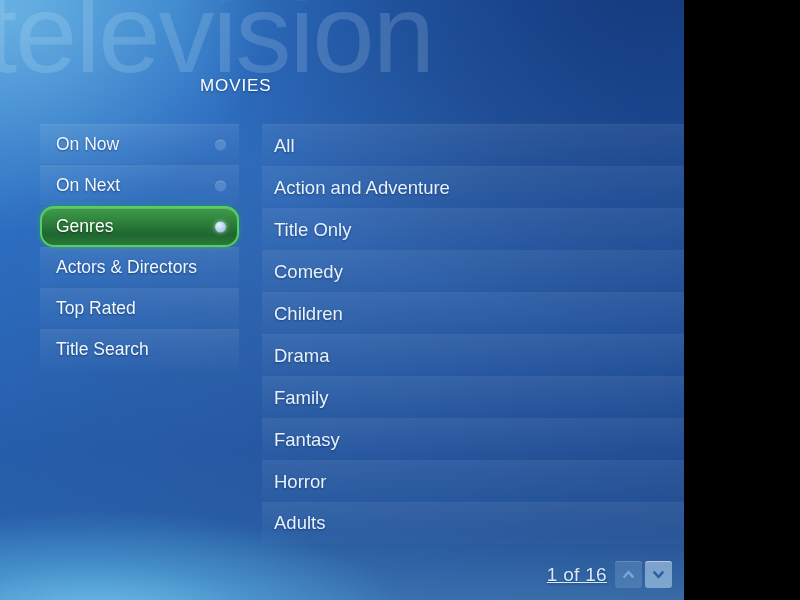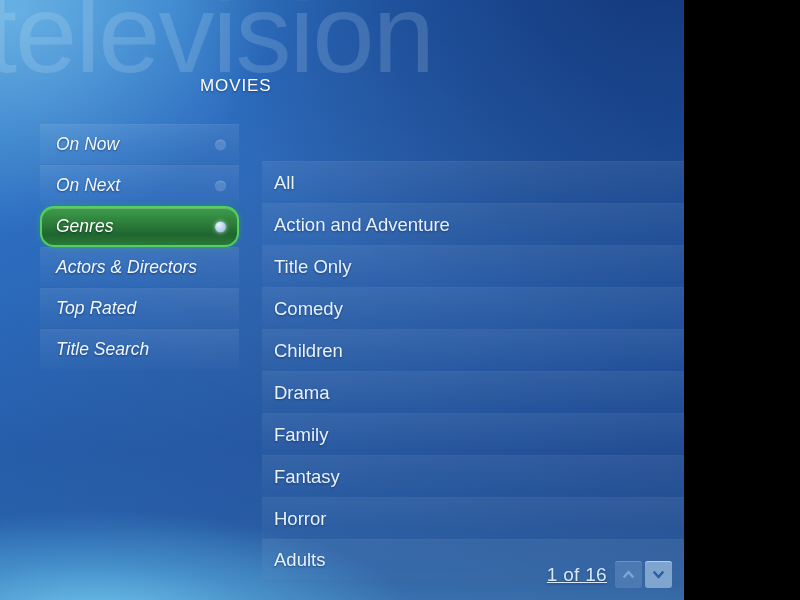--- a/index.html
+++ b/index.html
@@ -98,21 +98,20 @@
     background: linear-gradient(to bottom, rgba(255,255,255,0.085) 0%, rgba(255,255,255,0.045) 52%, rgba(255,255,255,0.015) 100%);
     border-top: 1px solid rgba(255,255,255,0.085);
     border-bottom: 1px solid rgba(8,34,78,0.16);
   }
   .menu-item:first-child { border-top: 1px solid rgba(255,255,255,0.10); }
   .menu-label {
     font-size: 17.5px;
     color: #f2f8ff;
     text-shadow: 0 1px 2px rgba(8,38,84,0.6);
     white-space: nowrap;
-    font-style: italic;
   }
   .menu-dot {
     position: absolute;
     right: 13px;
     top: 50%;
     transform: translateY(-50%);
     width: 11px;
     height: 11px;
     border-radius: 50%;
     background: rgba(190,218,245,0.22);
@@ -136,21 +135,20 @@
     box-shadow: 0 0 4px rgba(230,245,255,0.75);
     right: 11px;
   }
 
   
   .list {
     position: absolute;
     left: 262px;
     top: 124px;
     width: 508px;
-    margin-top: 37px;
   }
   .list-item {
     position: relative;
     height: 42px;
     box-sizing: border-box;
     display: flex;
     align-items: center;
     padding-left: 12px;
     background: linear-gradient(to bottom, rgba(255,255,255,0.075) 0%, rgba(255,255,255,0.040) 55%, rgba(255,255,255,0.012) 100%);
     border-top: 1px solid rgba(255,255,255,0.075);

